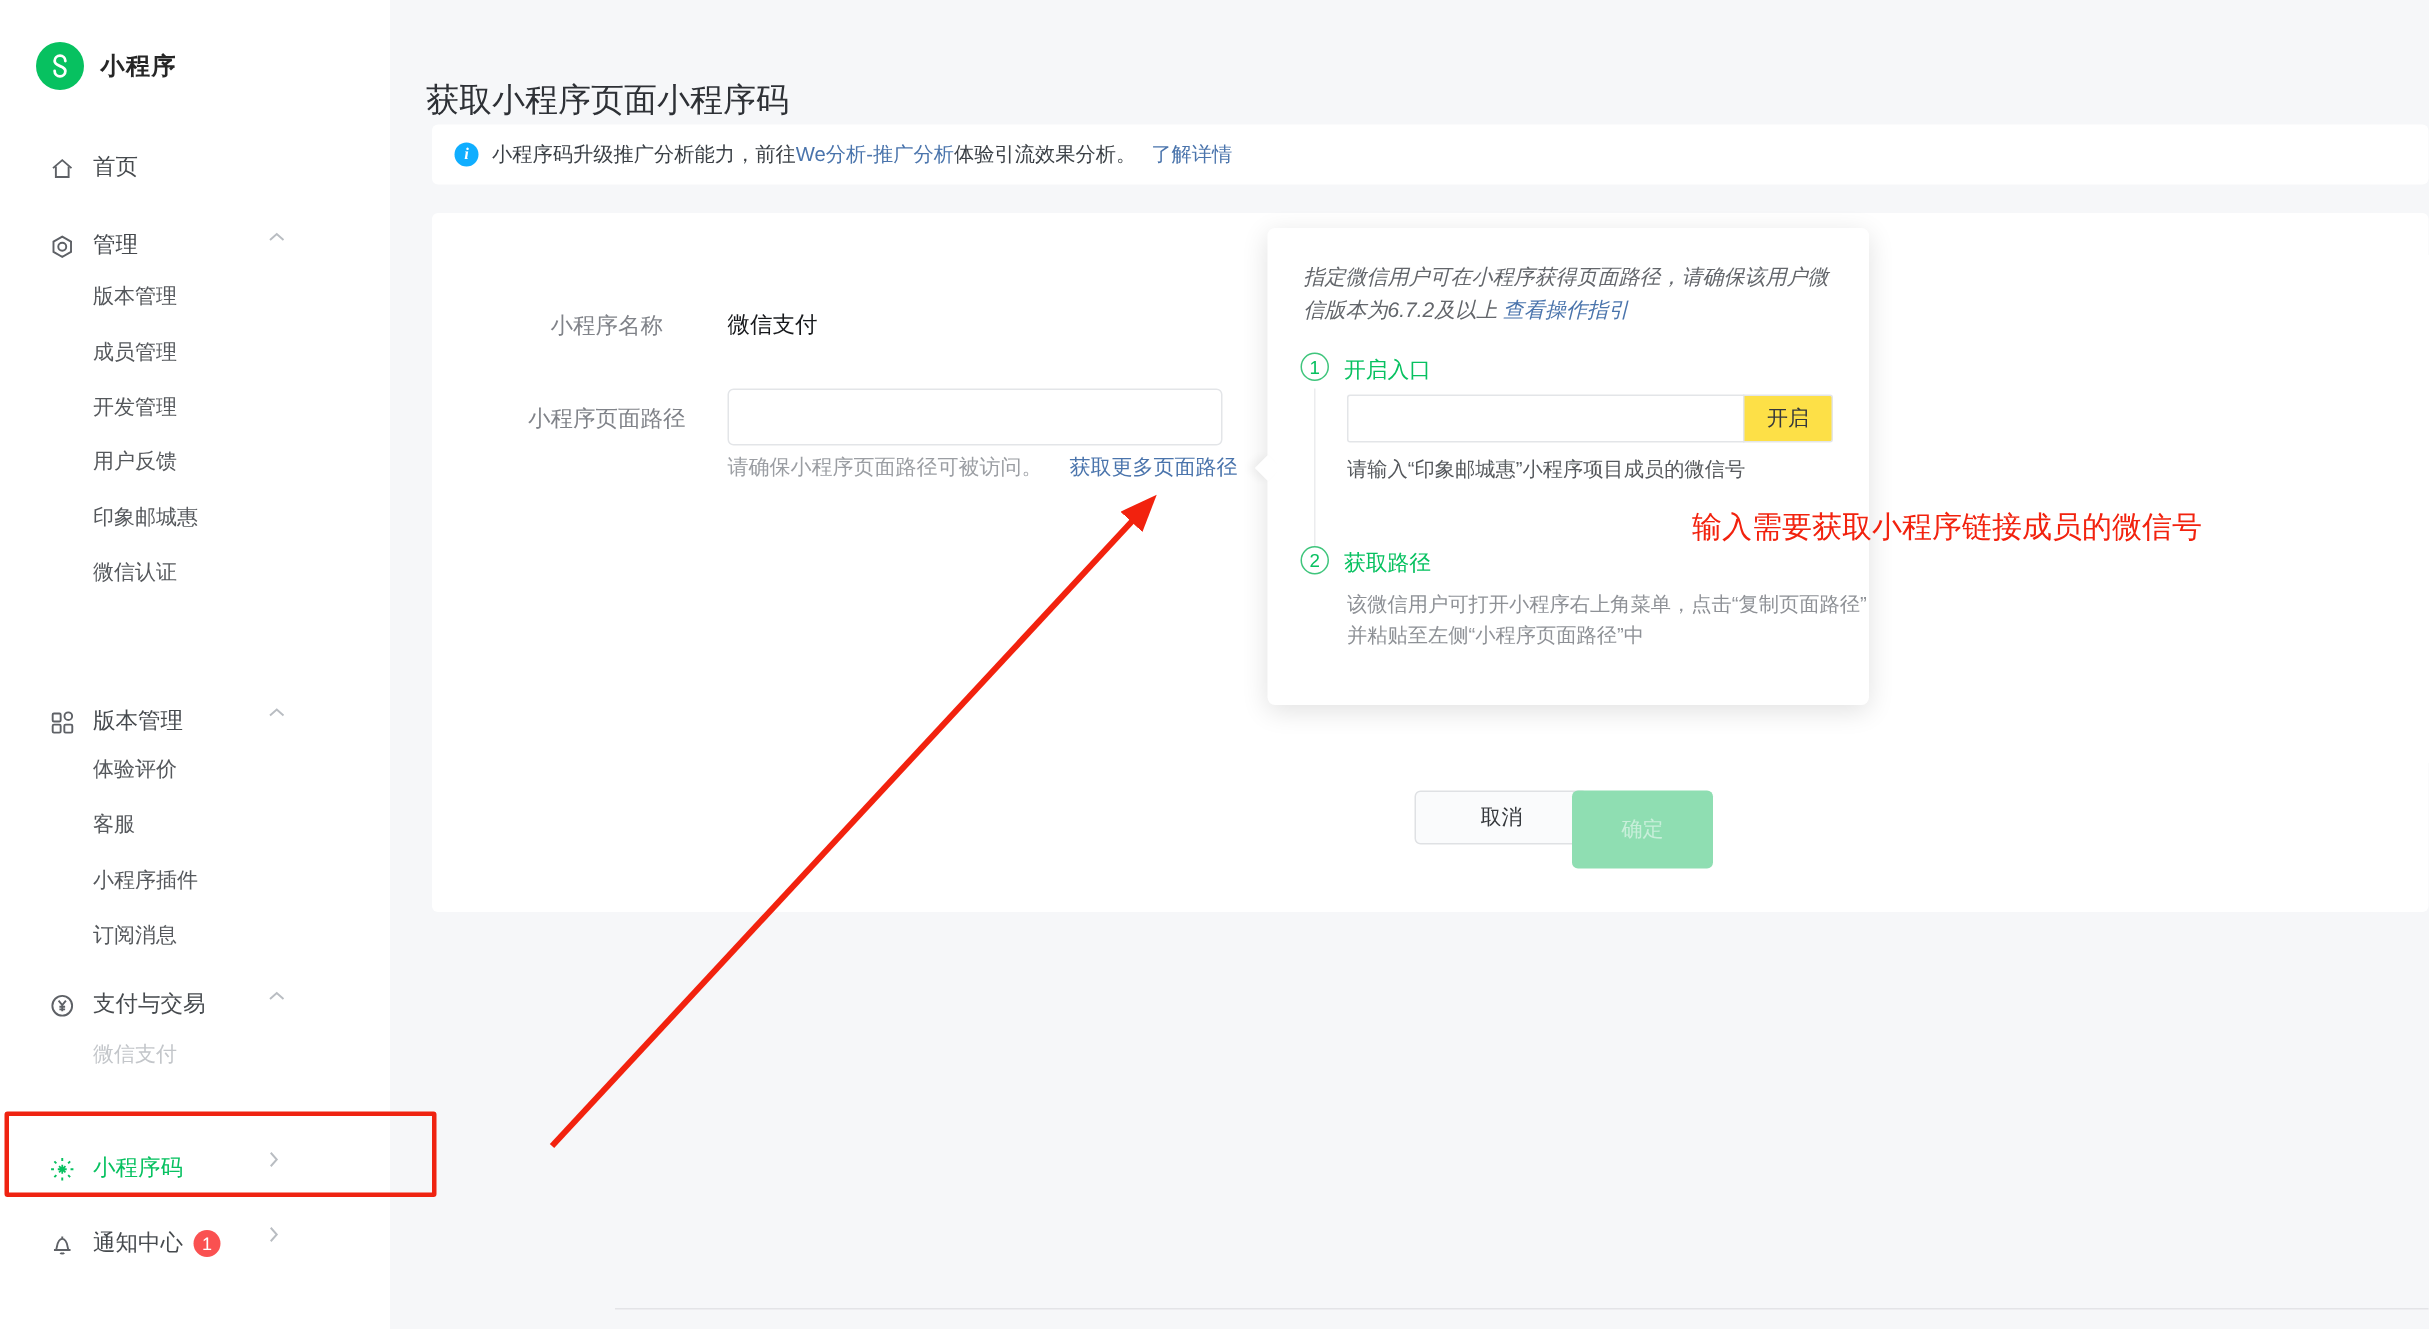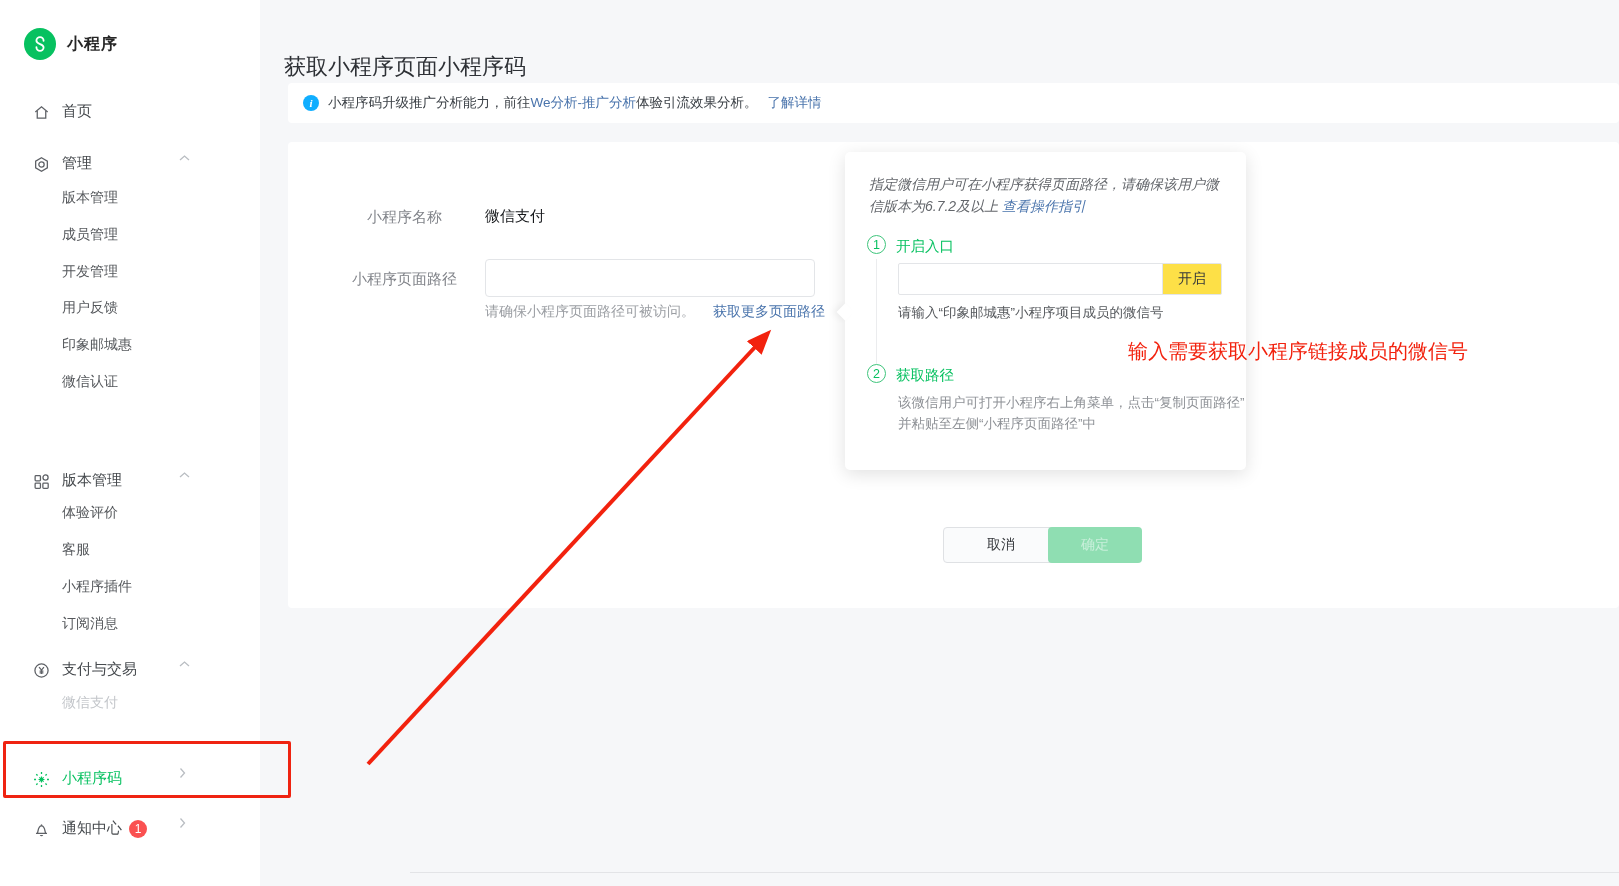--- a/index.html
+++ b/index.html
@@ -32,21 +32,21 @@
   .banner .blue { margin:0 0; }
   .banner .lk2 { margin-left:10px; }
   
   .main-card { position:absolute; left:288px; top:142px; width:1331px; height:466px; background:#fff; border-radius:4px; }
   .f-label { position:absolute; font-size:15px; color:#808389; }
   .f-value { position:absolute; font-size:15px; color:#17191c; font-weight:500; }
   .path-input { position:absolute; left:197px; top:117px; width:330px; height:38px; border:1px solid #e3e5e8; border-radius:4px; background:#fff; outline:none; padding:0 10px; font-size:14px; font-family:inherit; }
   .path-hint { position:absolute; left:197px; top:161px; font-size:14px; color:#9b9ea3; }
   .path-hint .blue { margin-left:18px; }
   .btn-row-cancel { position:absolute; left:655px; top:385px; width:116px; height:36px; background:#fafbfc; border:1px solid #dfe1e4; border-radius:4px; font-size:14px; color:#34373b; cursor:pointer; font-family:inherit; }
-  .btn-row-confirm { position:absolute; left:760px; top:385px; width:94px; height:36px; background:#8fdeb2; border:none; border-radius:4px; font-size:14px; color:#c8efda; cursor:pointer; font-family:inherit; }
+  .btn-row-confirm { position:absolute; left:760px; top:385px; width:94px; height:52px; background:#8fdeb2; border:none; border-radius:4px; font-size:14px; color:#c8efda; cursor:pointer; font-family:inherit; }
   
   .popover { position:absolute; left:845px; top:152px; width:401px; height:318px; background:#fff; border-radius:5px; box-shadow:0 4px 18px rgba(0,0,0,0.12); z-index:5; }
   .pop-arrow { position:absolute; left:-6px; top:154px; width:12px; height:12px; background:#fff; transform:rotate(45deg); box-shadow:-3px 3px 6px rgba(0,0,0,0.05); }
   .pop-intro { position:absolute; left:24px; top:21px; width:358px; font-size:14px; line-height:22px; color:#63666b;font-style:italic; }
   .step-circle { position:absolute; width:19px; height:19px; border-radius:50%; border:1px solid #3fc57c; color:#07c160; font-size:12.5px; display:flex; align-items:center; justify-content:center; background:#fff; z-index:2; }
   .step-title { position:absolute; font-size:14.5px; color:#07c160; }
   .connector { position:absolute; left:31px; top:107px; width:1px; height:106px; background:#ebecee; }
   .pop-input-row { position:absolute; left:53px; top:111px; display:flex; }
   .pop-input { width:265px; height:32px; border:1px solid #e3e5e8; border-radius:2px 0 0 2px; outline:none; padding:0 8px; font-size:13px; font-family:inherit; background:#fff; }
   .pop-open-btn { width:60px; height:32px; margin-left:-1px; background:#fde047; border:1px solid #e3e5e8; border-radius:0 2px 2px 0; font-size:14px; color:#34373b; cursor:pointer; font-family:inherit; }

